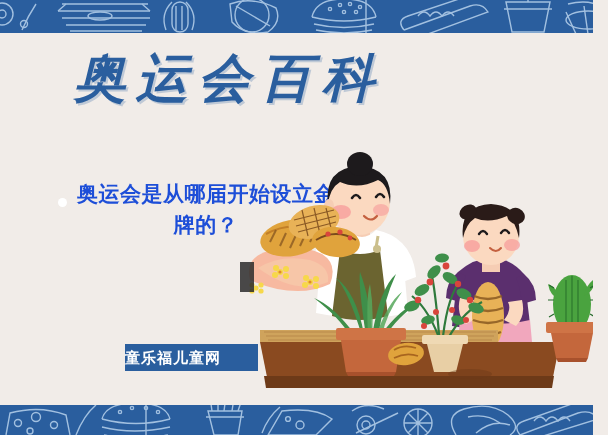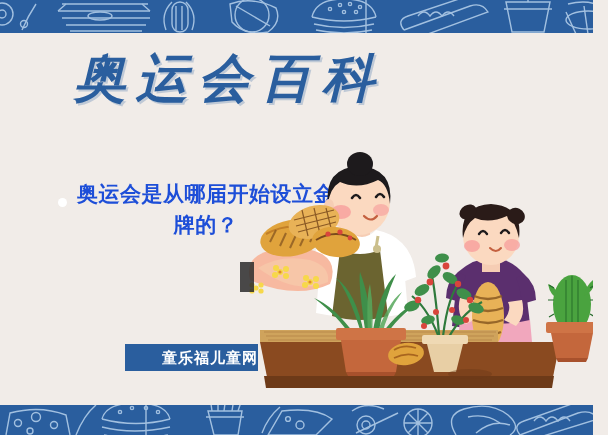--- a/index.html
+++ b/index.html
@@ -44,21 +44,21 @@
     position:absolute;left:58px;top:198px;
     width:9px;height:9px;border-radius:50%;
     background:#ffffff;
   }
 
   
   .badge{
     position:absolute;left:125px;top:344px;
     width:133px;height:27px;
     background:#2a5e9e;
-    display:flex;align-items:center;justify-content:flex-end;
+    display:flex;align-items:center;justify-content:flex-start;
   }
   .badge span{
     color:#ffffff;font-size:15px;font-weight:bold;
     letter-spacing:1px;line-height:1;
   }
 
   
   .illo{
     position:absolute;left:236px;top:150px;
     width:372px;height:255px;

